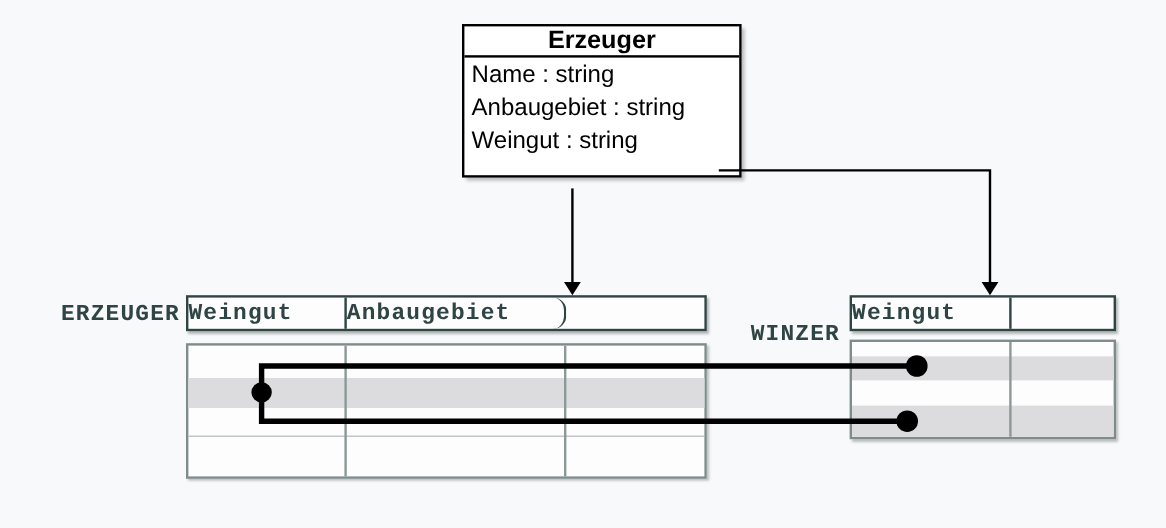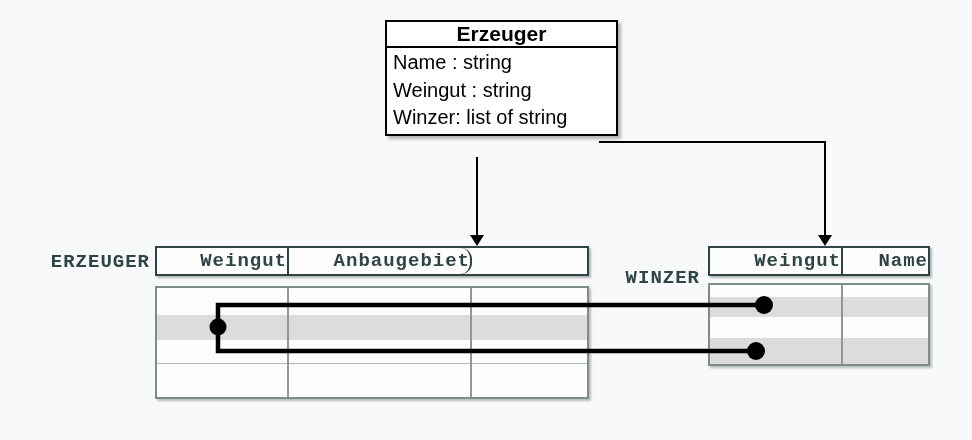--- a/index.html
+++ b/index.html
@@ -7,37 +7,37 @@
        font-family:"Liberation Sans",sans-serif;}
   .stage{position:relative;width:972px;height:440px;background:#f8f9fa;}
 
   
   .classbox{position:absolute;left:385px;top:20px;width:229px;
             background:#ffffff;border:2px solid #000;
             box-shadow:3px 3px 3px rgba(0,0,0,0.28);}
   .classbox-title{height:24px;line-height:24px;text-align:center;
             font-weight:bold;font-size:21px;color:#000;
             border-bottom:2px solid #000;}
-  .classbox-attrs{padding:1px 0 2px 6px;}
+  .classbox-attrs{padding:1px 0 14px 6px;}
   .attr{font-size:20px;line-height:27.5px;color:#000;white-space:nowrap;}
 
   
   .tbl-label{position:absolute;font-family:"Liberation Mono","DejaVu Sans Mono",monospace;
             font-weight:bold;font-size:19px;letter-spacing:1px;color:#2f4444;
             height:22px;line-height:22px;}
   #lbl-erzeuger{left:36px;top:251px;width:114px;text-align:right;}
   #lbl-winzer{left:608px;top:267px;width:92px;text-align:right;}
 
   
   .hdr{position:absolute;top:246px;height:26px;background:#fdfdfd;
        border:2px solid #2f4444;display:flex;
        box-shadow:2px 2px 2px rgba(90,100,100,0.45);}
   #hdr-erzeuger{left:155px;width:430px;}
   #hdr-winzer{left:708px;width:218px;}
-  .hdr-cell{height:26px;line-height:26px;text-align:right;
+  .hdr-cell{height:26px;line-height:26px;text-align:left;
        font-family:"Liberation Mono","DejaVu Sans Mono",monospace;
        font-weight:bold;font-size:19px;letter-spacing:1px;color:#2f4444;}
   .hdr-cell.div{border-right:2px solid #2f4444;}
   #hdr-erzeuger .c1{width:130px;} #hdr-erzeuger .c2{width:181px;border-radius:11px;} #hdr-erzeuger .c3{width:115px;}
   #hdr-winzer .c1{width:131px;}  #hdr-winzer .c2{width:85px;}
 
   
   .bodytbl{position:absolute;background:#fdfdfd;border:2px solid #7f8c8c;
        box-shadow:2px 2px 2px rgba(90,100,100,0.4);}
   #body-erzeuger{left:155px;top:286px;width:430px;height:109px;}
@@ -61,22 +61,22 @@
 </style>
 </head>
 <body>
 
 <div class="stage">
 
   <div class="classbox">
     <div class="classbox-title">Erzeuger</div>
     <div class="classbox-attrs">
       <div class="attr">Name : string</div>
+      <div class="attr">Anbaugebiet : string</div>
       <div class="attr">Weingut : string</div>
-      <div class="attr">Winzer: list of string</div>
     </div>
   </div>
 
   <div class="tbl-label" id="lbl-erzeuger">ERZEUGER</div>
 
   <div class="hdr" id="hdr-erzeuger">
     <div class="hdr-cell c1 div">Weingut</div>
     <div class="hdr-cell c2 div">Anbaugebiet</div>
   </div>
 
@@ -86,21 +86,20 @@
     <div class="row r3"></div>
     <div class="row r4"></div>
     <div class="vdiv v1"></div>
     <div class="vdiv v2"></div>
   </div>
 
   <div class="tbl-label" id="lbl-winzer">WINZER</div>
 
   <div class="hdr" id="hdr-winzer">
     <div class="hdr-cell c1 div">Weingut</div>
-    <div class="hdr-cell c2">Name</div>
   </div>
 
   <div class="bodytbl" id="body-winzer">
     <div class="row r1"></div>
     <div class="row r2 hl"></div>
     <div class="row r3"></div>
     <div class="row r4 hl"></div>
     <div class="vdiv v1"></div>
   </div>
 

